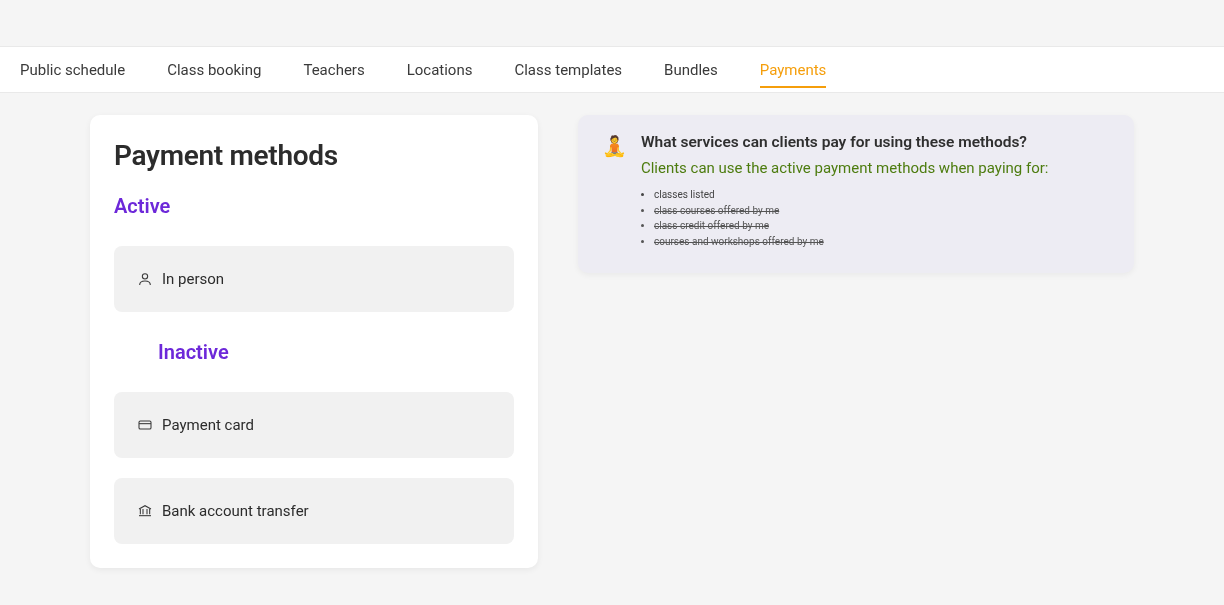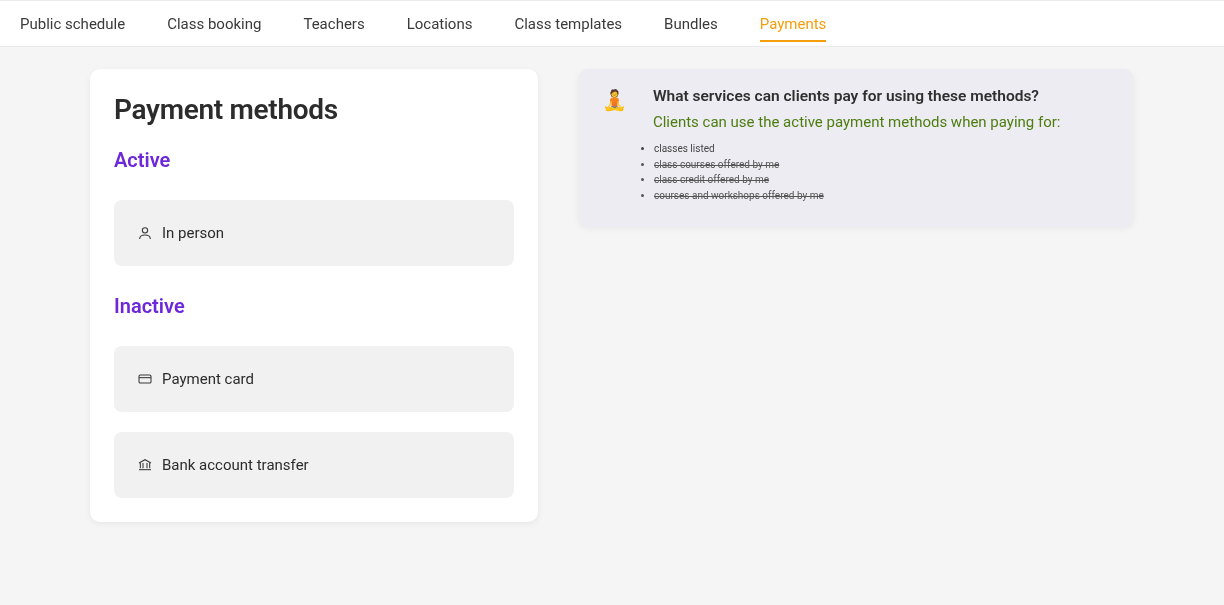--- a/index.html
+++ b/index.html
@@ -18,20 +18,21 @@
     .tabs-bar {
       background: #ffffff;
       border-top: 1px solid #e9e9e9;
       border-bottom: 1px solid #e9e9e9;
       display: flex;
       align-items: flex-start;
       justify-content: flex-start;
       padding: 4px 20px;
       height: 47px;
       gap: 42px;
+      margin-top: 46px;
     }
     .tab-item {
       display: flex;
       align-items: center;
       height: 100%;
       font-size: 15px;
       color: #3a3a3a;
       cursor: pointer;
       position: relative;
       white-space: nowrap;
@@ -69,20 +70,21 @@
       margin-bottom: 22px;
     }
     .section-heading {
       font-size: 20px;
       font-weight: 650;
       color: #6d28d9;
       margin-bottom: 28px;
     }
     .section-heading.inactive {
       margin-top: 28px;
+      margin-left: 44px;
     }
     .method-row {
       background: #f1f1f1;
       border-radius: 8px;
       padding: 24px 22px;
       display: flex;
       align-items: center;
       gap: 8px;
       margin-bottom: 20px;
       cursor: pointer;
@@ -122,21 +124,20 @@
       display: flex;
       align-items: flex-start;
       gap: 14px;
     }
     .info-emoji {
       font-size: 20px;
       line-height: 1.3;
     }
     .info-text {
       flex: 1;
-      margin-left: 12px;
     }
     .info-title {
       font-size: 15.5px;
       font-weight: 650;
       color: #2f2f2f;
       margin-bottom: 8px;
     }
     .info-subtitle {
       font-size: 15px;
       color: #4d7c0f;

